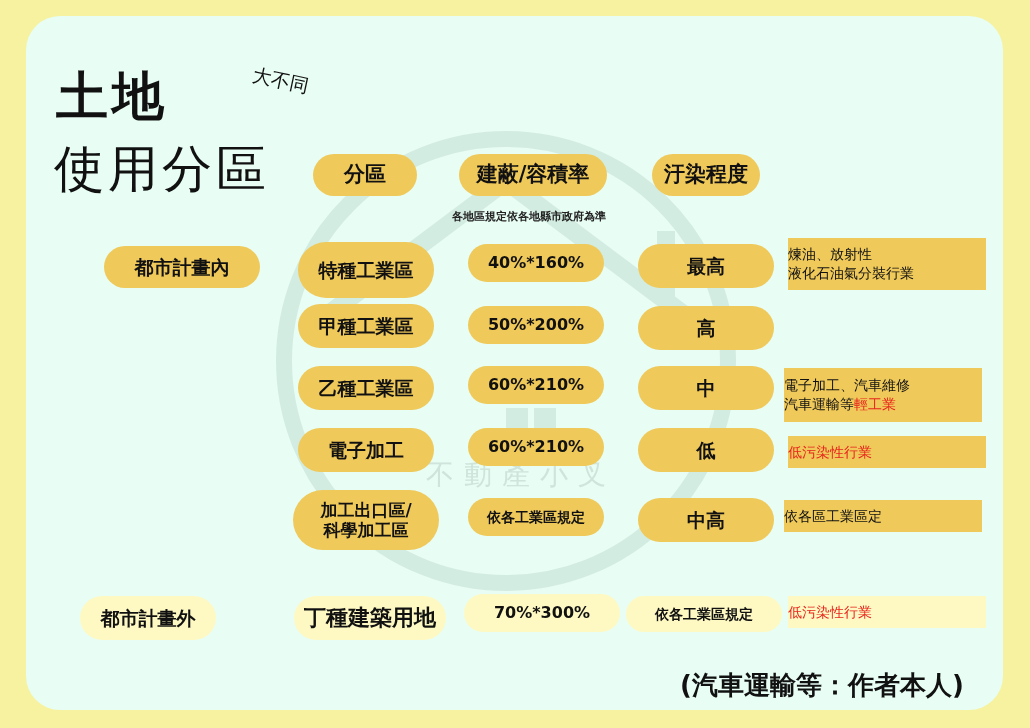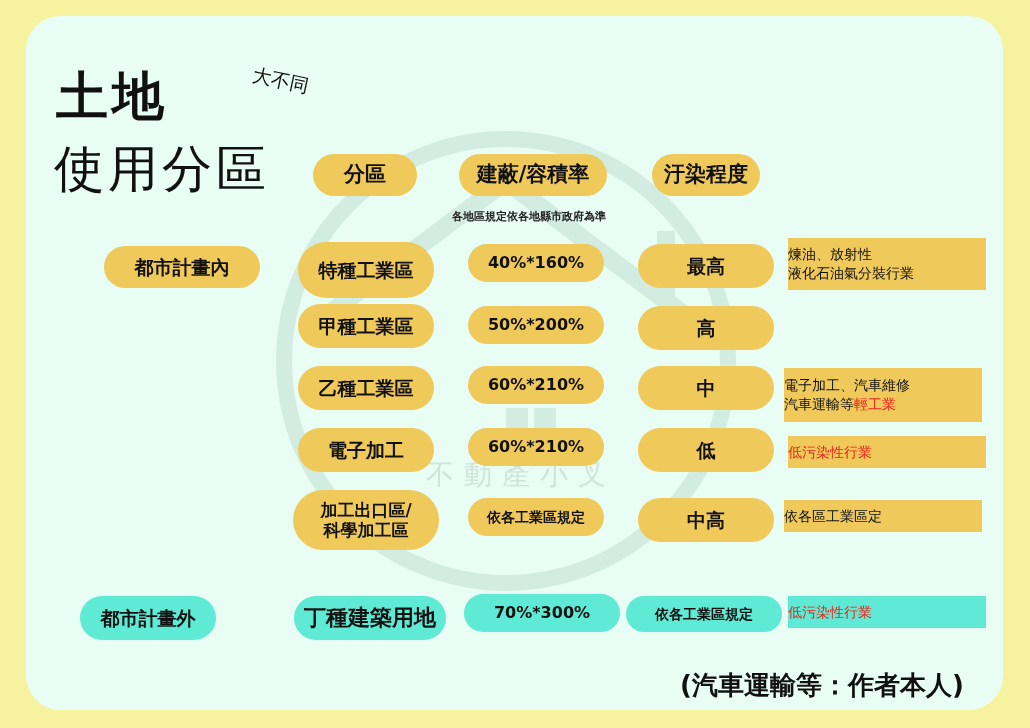--- a/index.html
+++ b/index.html
@@ -29,21 +29,21 @@
   .title-tag {
     position: absolute; left: 226px; top: 52px;
     font-size: 19px; color: #111; transform: rotate(12deg);
   }
   .pill {
     position: absolute; display: flex; align-items: center; justify-content: center;
     text-align: center; font-weight: bold; color: #111;
     border-radius: 999px; box-sizing: border-box; line-height: 1.2;
   }
   .y { background: #efc95a; }
-  .g { background: #5eead4; }
+  .g { background: #fef9c3; }
   .box {
     position: absolute; display: flex; flex-direction: column;
     align-items: flex-start; justify-content: center; text-align: center;
     font-weight: normal; color: #111; box-sizing: border-box; line-height: 1.35;
   }
   .red { color: #e8251c; }
   .hdr { font-size: 21px; }
   .note {
     position: absolute; left: 426px; top: 193px; font-size: 11px; font-weight: bold; color: #222;
   }

